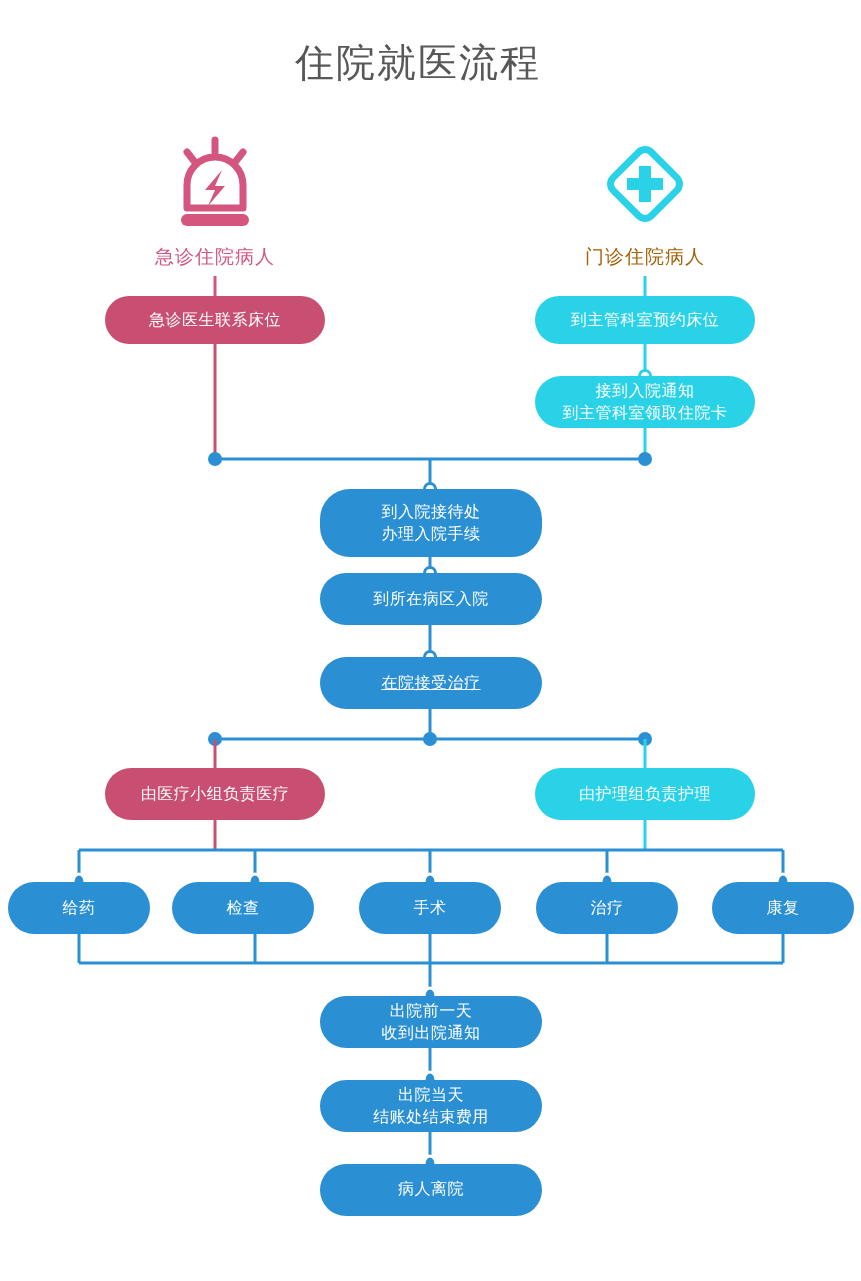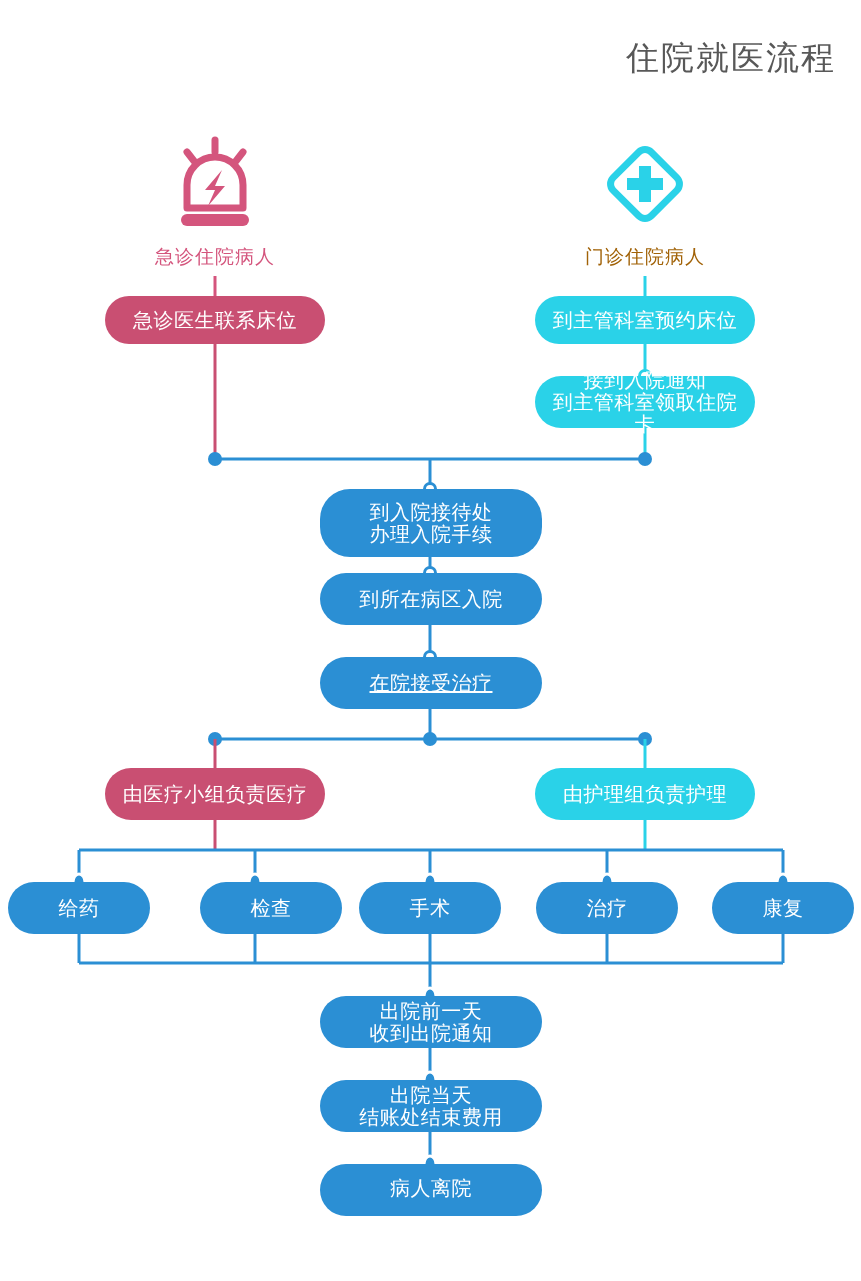--- a/index.html
+++ b/index.html
@@ -22,34 +22,34 @@
     left: 0; top: 0;
     width: 861px;
     height: 1281px;
     pointer-events: none;
   }
   .title {
     position: absolute;
     left: 0;
     top: 36px;
     width: 836px;
-    text-align: right;
-    font-size: 33px;
+    text-align: center;
+    font-size: 39px;
     color: #585858;
     letter-spacing: 2px;
     font-weight: 400;
   }
   .node {
     position: absolute;
     display: flex;
     align-items: center;
     justify-content: center;
     text-align: center;
     color: #ffffff;
-    font-size: 20px;
+    font-size: 16px;
     line-height: 22px;
     border-radius: 26px;
     box-sizing: border-box;
     padding: 4px 10px;
     z-index: 3;
     letter-spacing: 0.5px;
   }
   .node.blue   { background: #2b8fd4; }
   .node.pink   { background: #c94f72; }
   .node.cyan   { background: #2ad2e8; }
@@ -194,21 +194,21 @@
     <span>由医疗小组负责医疗</span>
   </div>
 
   <div class="node cyan tall" style="left:535px; top:768px; width:220px; height:52px;">
     <span>由护理组负责护理</span>
   </div>
 
   <div class="node blue tall" style="left:8px; top:882px; width:142px; height:52px;">
     <span>给药</span>
   </div>
-  <div class="node blue tall" style="left:200px; top:882px; width:142px; height:52px;">
+  <div class="node blue tall" style="left:172px; top:882px; width:142px; height:52px;">
     <span>检查</span>
   </div>
   <div class="node blue tall" style="left:359px; top:882px; width:142px; height:52px;">
     <span>手术</span>
   </div>
   <div class="node blue tall" style="left:536px; top:882px; width:142px; height:52px;">
     <span>治疗</span>
   </div>
   <div class="node blue tall" style="left:712px; top:882px; width:142px; height:52px;">
     <span>康复</span>

